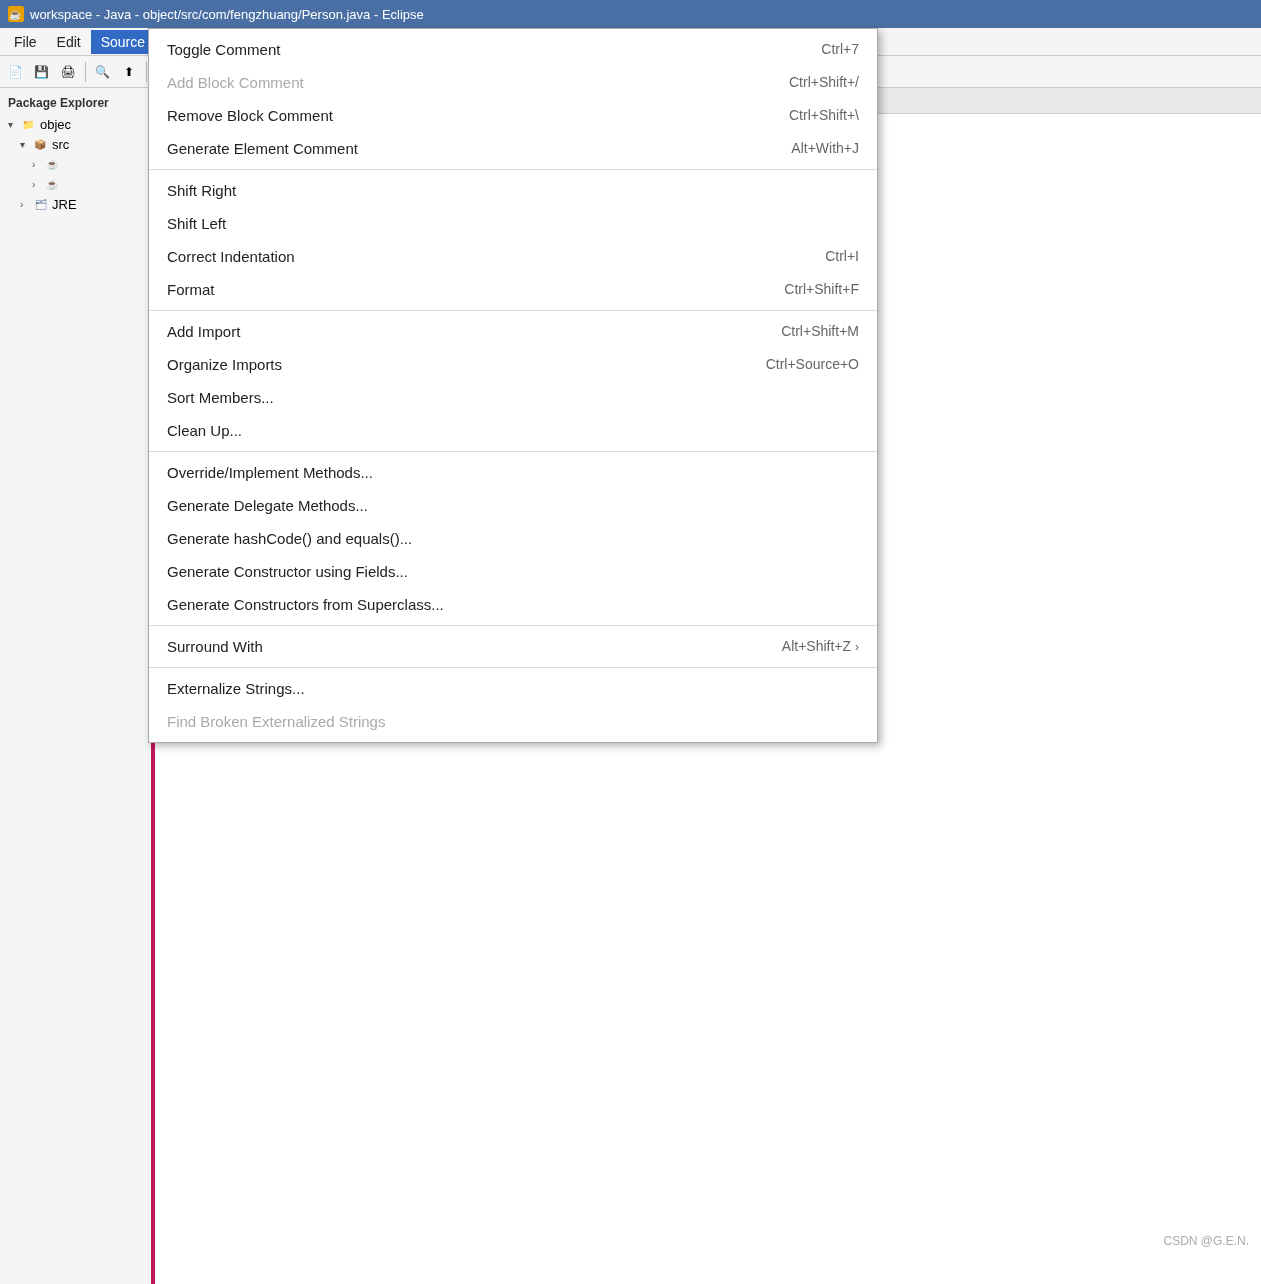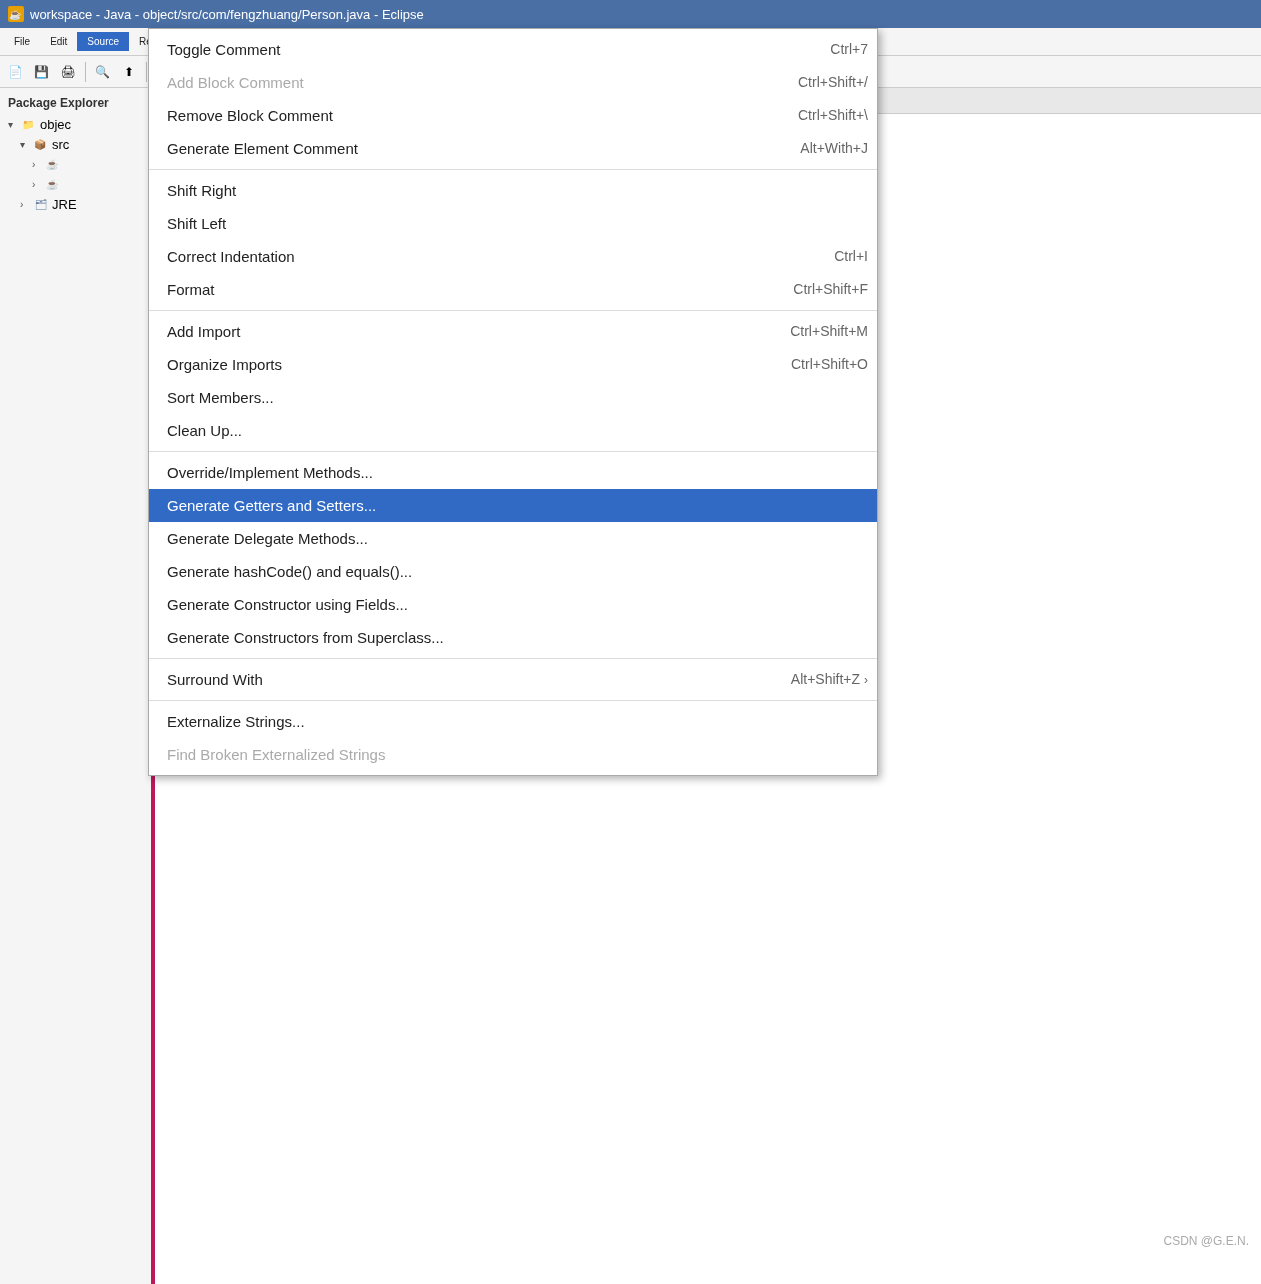--- a/index.html
+++ b/index.html
@@ -44,21 +44,21 @@
       display: flex;
       align-items: center;
       height: 28px;
       padding: 0 4px;
       position: relative;
       z-index: 100;
     }
     .menu-item {
       padding: 4px 10px;
       cursor: pointer;
-      font-size: 10px;
+      font-size: 14px;
       color: #222;
       position: relative;
     }
     .menu-item.source-active {
       background: #316ac5;
       color: white;
     }
 
     
     .toolbar {
@@ -205,21 +205,21 @@
       box-shadow: 3px 3px 8px rgba(0,0,0,0.3);
       width: 730px;
       z-index: 300;
       padding: 4px 0;
       font-size: 15px;
     }
     .menu-entry {
       display: flex;
       justify-content: space-between;
       align-items: center;
-      padding: 6px 9px 6px 18px;
+      padding: 6px 18px 6px 18px;
       cursor: pointer;
       color: #222;
       line-height: 1.4;
       text-align: right;
     }
     .menu-entry.highlighted {
       background: #316ac5;
       color: white;
     }
     .menu-entry.disabled {
@@ -400,39 +400,35 @@
   </div>
 
   <div class="menu-divider"></div>
 
   <div class="menu-entry">
     <span>Add Import</span>
     <span class="menu-shortcut">Ctrl+Shift+M</span>
   </div>
   <div class="menu-entry">
     <span>Organize Imports</span>
-    <span class="menu-shortcut">Ctrl+Shift+O</span>
+    <span class="menu-shortcut">Ctrl+Source+O</span>
   </div>
   <div class="menu-entry">
     <span>Sort Members...</span>
     <span class="menu-shortcut"></span>
   </div>
   <div class="menu-entry">
     <span>Clean Up...</span>
     <span class="menu-shortcut"></span>
   </div>
 
   <div class="menu-divider"></div>
 
   <div class="menu-entry">
     <span>Override/Implement Methods...</span>
-    <span class="menu-shortcut"></span>
-  </div>
-  <div class="menu-entry highlighted">
-    <span>Generate Getters and Setters...</span>
     <span class="menu-shortcut"></span>
   </div>
   <div class="menu-entry">
     <span>Generate Delegate Methods...</span>
     <span class="menu-shortcut"></span>
   </div>
   <div class="menu-entry">
     <span>Generate hashCode() and equals()...</span>
     <span class="menu-shortcut"></span>
   </div>

